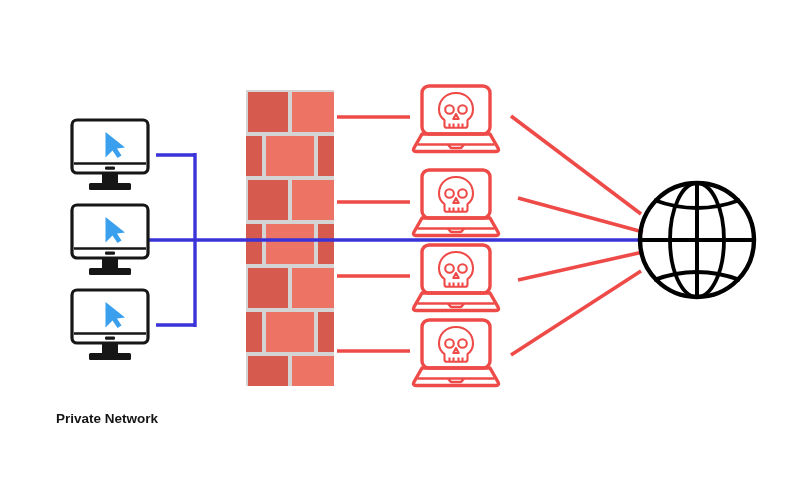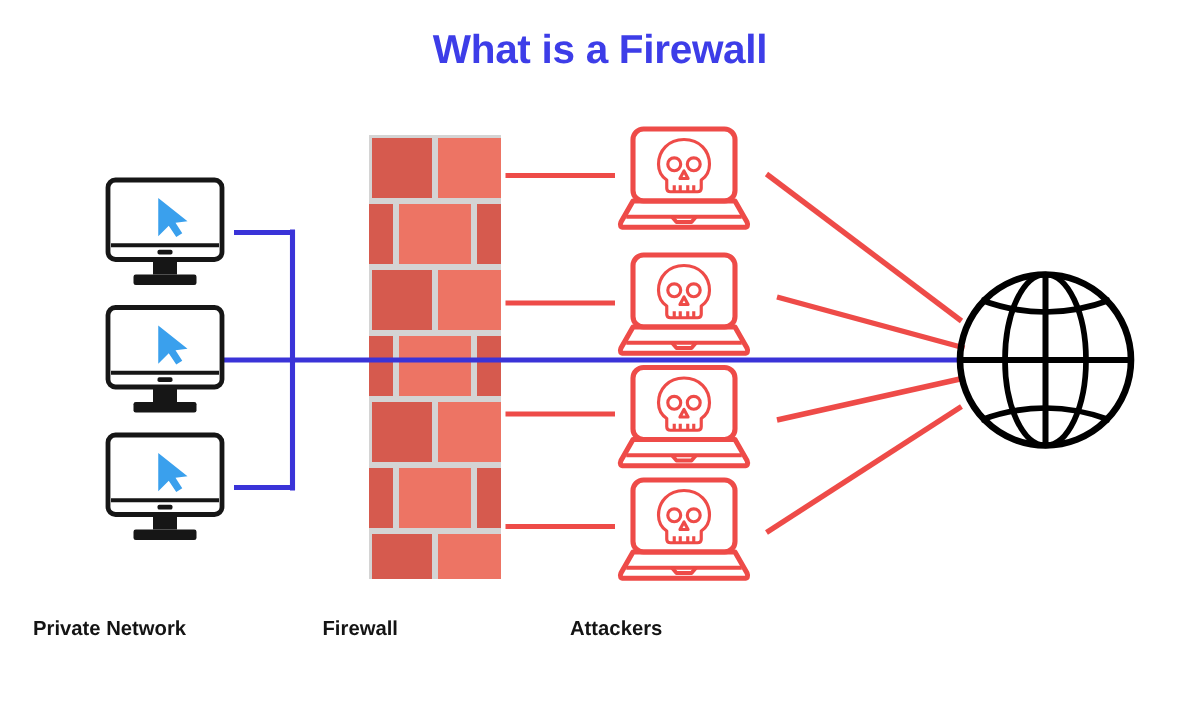--- a/index.html
+++ b/index.html
@@ -38,34 +38,34 @@
     font-weight: bold;
     letter-spacing: -0.2px;
     color: #3D3DE8;
     font-family: "Liberation Sans", sans-serif;
   }
   .axis-label {
     position: absolute;
     font-size: 13.5px;
     font-weight: bold;
     color: #141414;
+    text-align: center;
     font-family: "Liberation Sans", sans-serif;
     white-space: nowrap;
   }
   .lbl-private  { left: 22px;  top: 411px; width: 170px; }
   .lbl-firewall { left: 215px; top: 411px; width: 146px; }
   .lbl-attack   { left: 380px; top: 411px; width: 156px; }
   .lbl-internet { left: 610px; top: 411px; width: 178px; }
 </style>
 </head>
 <body>
 
 <div id="canvas">
 
-  <div class="title">What is a Firewall</div>
 
   <svg class="diagram-svg" viewBox="0 0 800 480" xmlns="http://www.w3.org/2000/svg">
 
     <defs>
 
       <g id="monitor-sym">
         <rect x="0" y="0" width="76" height="53" rx="5" ry="5" fill="none" stroke="#161616" stroke-width="3.2"></rect>
         <line x1="2" y1="43.5" x2="74" y2="43.5" stroke="#161616" stroke-width="2.6"></line>
         <rect x="33" y="46.5" width="10" height="3.2" rx="1.2" fill="#161616"></rect>
         <rect x="30" y="54" width="16" height="9" fill="#161616"></rect>
@@ -187,16 +187,14 @@
       <line x1="697" y1="183" x2="697" y2="297" stroke-width="4"></line>
       <line x1="640" y1="240" x2="754" y2="240" stroke-width="4"></line>
       <ellipse cx="697" cy="240" rx="27" ry="57" stroke-width="3.8"></ellipse>
       <path d="M654 200 Q697 216 740 200" stroke-width="3.8"></path>
       <path d="M654 280 Q697 264 740 280" stroke-width="3.8"></path>
     </g>
 
   </svg>
 
   <div class="axis-label lbl-private">Private Network</div>
-  <div class="axis-label lbl-firewall">Firewall</div>
-  <div class="axis-label lbl-attack">Attackers</div>
 
 </div>
 
 </body></html>

